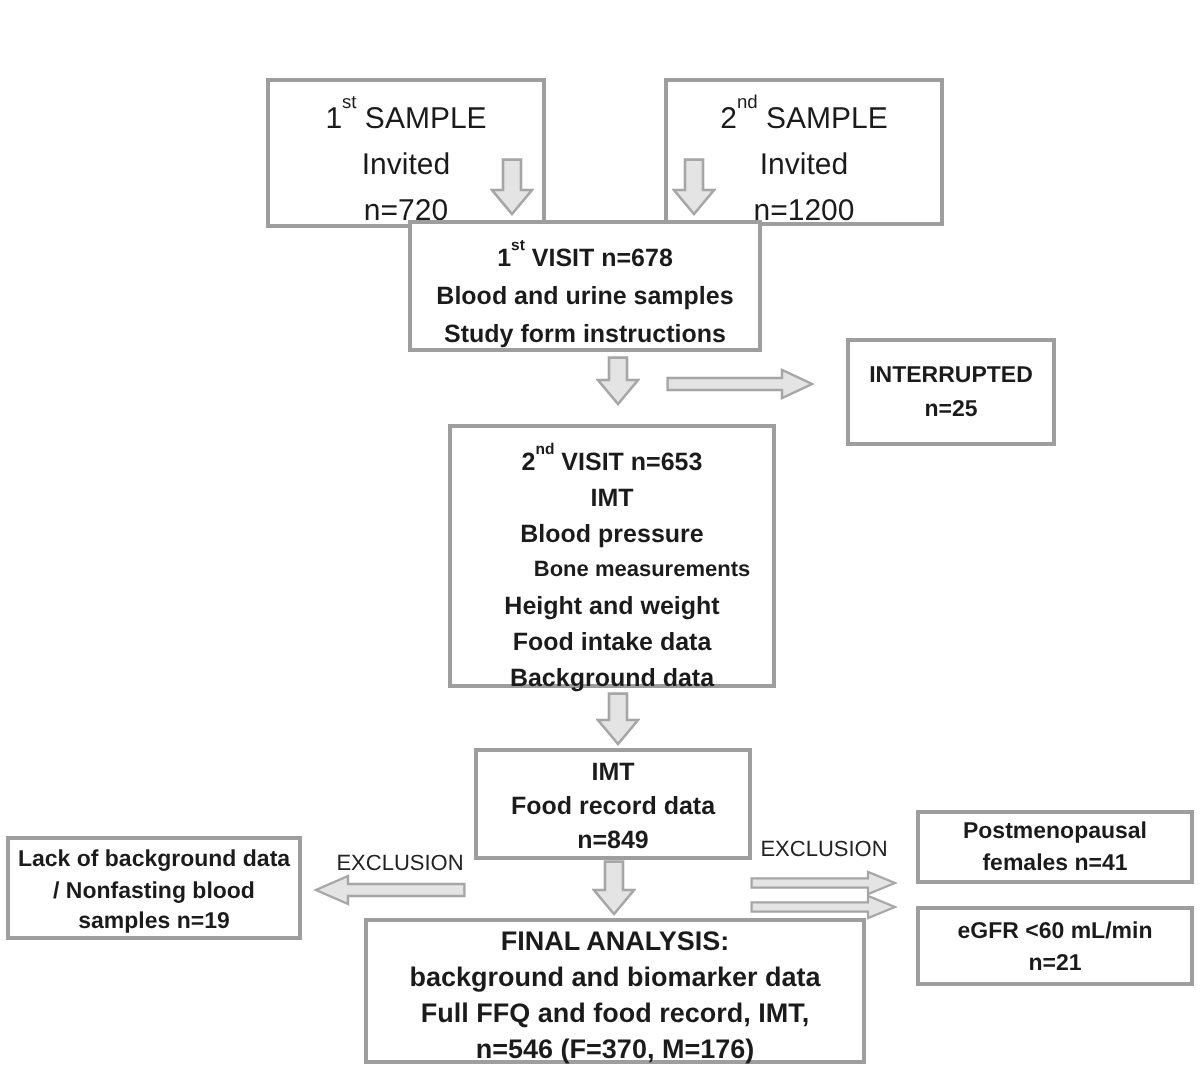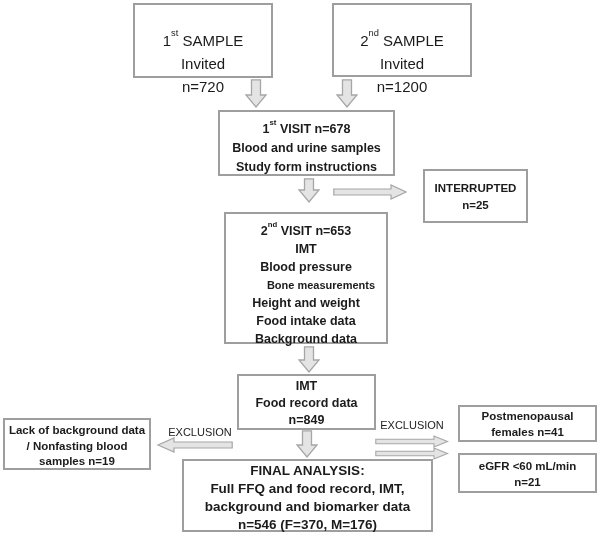--- a/index.html
+++ b/index.html
@@ -7,21 +7,21 @@
     position:relative;width:600px;height:534px;background:#ffffff;
     font-family:"Liberation Sans", sans-serif;color:#1b1b1b;overflow:hidden;
   }
   .box{
     position:absolute;background:#ffffff;border:2px solid #9e9e9e;
     box-sizing:border-box;text-align:center;
   }
   .line{white-space:nowrap;}
   sup.ord{font-size:62%;position:relative;top:-0.45em;letter-spacing:0;}
   
-  .sample{font-size:15px;font-weight:400;line-height:23px;padding-top:21px;}
+  .sample{font-size:15px;font-weight:400;line-height:23px;padding-top:3px;margin-top:36px;}
   .visit1{font-size:12.5px;font-weight:700;line-height:19px;padding-top:4px;}
   .interrupted{font-size:11.5px;font-weight:700;line-height:17px;padding-top:9px;}
   .visit2{font-size:12.5px;font-weight:700;line-height:18px;padding-top:5px;}
   .visit2 .small{font-size:11px;padding-left:30px;}
   .imt{font-size:12.5px;font-weight:700;line-height:17px;padding-top:2px;}
   .sidebox{font-size:11.5px;font-weight:700;line-height:15.5px;padding-top:3px;}
   .final{font-size:13.5px;font-weight:700;line-height:18px;padding-top:1px;}
   .final .line{}
   .excl-label{
     position:absolute;font-size:11px;font-weight:400;color:#222;
@@ -46,21 +46,21 @@
     <div class="line">n=1200</div>
   </div>
 
   <svg class="arrow" style="left:245px;top:79px;" width="22" height="29" viewBox="0 0 22 29">
     <polygon points="6.5,0.8 15.5,0.8 15.5,16 21,16 11,28 1,16 6.5,16" fill="#e4e4e4" stroke="#a6a6a6" stroke-width="1.3"></polygon>
   </svg>
   <svg class="arrow" style="left:336px;top:79px;" width="22" height="29" viewBox="0 0 22 29">
     <polygon points="6.5,0.8 15.5,0.8 15.5,16 21,16 11,28 1,16 6.5,16" fill="#e4e4e4" stroke="#a6a6a6" stroke-width="1.3"></polygon>
   </svg>
 
-  <div class="box visit1" style="left:218px;top:110px;width:177px;height:66px;">
+  <div class="box visit1" style="left:204px;top:110px;width:177px;height:66px;">
     <div class="line"><span>1</span><sup class="ord">st</sup><span> VISIT n=678</span></div>
     <div class="line">Blood and urine samples</div>
     <div class="line">Study form instructions</div>
   </div>
 
   <svg class="arrow" style="left:298px;top:178px;" width="22" height="25" viewBox="0 0 22 25">
     <polygon points="6.5,0.8 15.5,0.8 15.5,12 21,12 11,24 1,12 6.5,12" fill="#e4e4e4" stroke="#a6a6a6" stroke-width="1.3"></polygon>
   </svg>
 
   <svg class="arrow" style="left:333px;top:184px;" width="74" height="16" viewBox="0 0 74 16">
@@ -120,18 +120,18 @@
     <div class="line">eGFR &lt;60 mL/min</div>
     <div class="line">n=21</div>
   </div>
 
   <svg class="arrow" style="left:296px;top:430px;" width="22" height="28" viewBox="0 0 22 28">
     <polygon points="6.5,0.8 15.5,0.8 15.5,15 21,15 11,27 1,15 6.5,15" fill="#e4e4e4" stroke="#a6a6a6" stroke-width="1.3"></polygon>
   </svg>
 
   <div class="box final" style="left:182px;top:459px;width:251px;height:73px;">
     <div class="line">FINAL ANALYSIS:</div>
+    <div class="line">background and biomarker data</div>
     <div class="line">Full FFQ and food record, IMT,</div>
-    <div class="line">background and biomarker data</div>
     <div class="line">n=546  (F=370, M=176)</div>
   </div>
 
 </div>
 
 </body></html>

